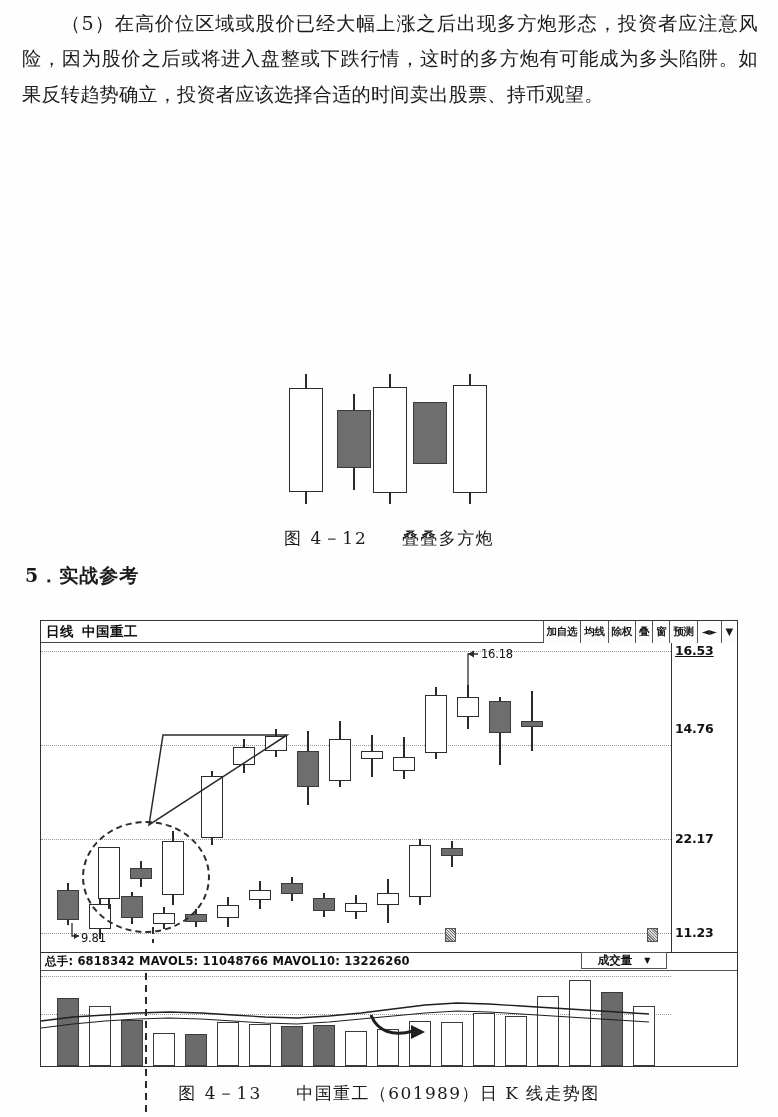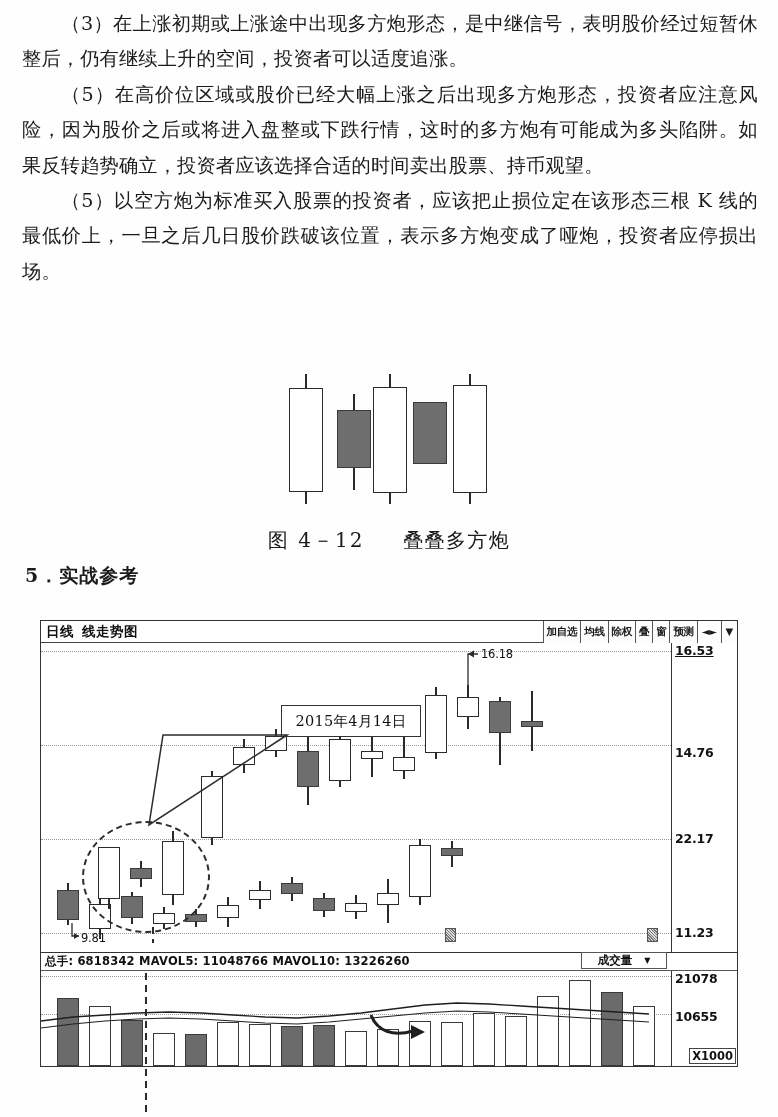--- a/index.html
+++ b/index.html
@@ -24,21 +24,21 @@
 
   
   .fig12{position:absolute;left:263px;top:374px;width:250px;height:130px;}
   .cs{position:absolute;box-sizing:border-box;}
   .cs .wick{position:absolute;left:50%;width:1.6px;margin-left:-0.8px;background:#2a2a2a;}
   .cs .body{position:absolute;left:0;width:100%;box-sizing:border-box;border:1.6px solid #2b2b2b;}
   .cs.up .body{background:#ffffff;}
   .cs.down .body{background:#6e6e6e;border-color:#3a3a3a;}
   .cap{
     position:absolute;width:778px;text-align:center;
-    font-size:20px;letter-spacing:1.4px;
+    font-size:17px;letter-spacing:1.4px;
   }
   .cap .num{letter-spacing:2px;}
 
   
   .term{
     position:absolute;left:40px;top:620px;width:698px;height:447px;
     border:1.4px solid #333;background:#fff;box-sizing:border-box;
     font-family:"DejaVu Sans","Liberation Sans",sans-serif;
   }
   .term-head{
@@ -115,23 +115,21 @@
     background:repeating-linear-gradient(45deg,#777 0 1px,#ddd 1px 2px);
   }
   svg.ov{position:absolute;left:0;top:0;overflow:visible;pointer-events:none;}
 </style>
 </head>
 <body>
 
 <div class="page">
 
   <div class="prose">
-    <p class="para">（3）在上涨初期或上涨途中出现多方炮形态，是中继信号，表明股价经过短暂休整后，仍有继续上升的空间，投资者可以适度追涨。</p>
     <p class="para">（5）在高价位区域或股价已经大幅上涨之后出现多方炮形态，投资者应注意风险，因为股价之后或将进入盘整或下跌行情，这时的多方炮有可能成为多头陷阱。如果反转趋势确立，投资者应该选择合适的时间卖出股票、持币观望。</p>
-    <p class="para">（5）以空方炮为标准买入股票的投资者，应该把止损位定在该形态三根 K 线的最低价上，一旦之后几日股价跌破该位置，表示多方炮变成了哑炮，投资者应停损出场。</p>
   </div>
 
   <div class="fig12">
     <div class="cs up" style="left:26px;top:0;width:34px;height:130px;">
       <div class="wick" style="top:0;height:130px;"></div>
       <div class="body" style="top:14px;height:104px;"></div>
     </div>
     <div class="cs down" style="left:74px;top:20px;width:34px;height:96px;">
       <div class="wick" style="top:0;height:96px;"></div>
       <div class="body" style="top:16px;height:58px;"></div>
@@ -155,21 +153,21 @@
     &nbsp;&nbsp;&nbsp;
     <span>叠叠多方炮</span>
   </div>
 
   <div class="sec-head">5．实战参考</div>
 
   <div class="term">
 
     <div class="term-head">
       <span class="term-title">日线</span>
-      <span class="term-title" style="padding-left:8px;">线走势图</span>
+      <span class="term-title" style="padding-left:8px;">中国重工</span>
       <div class="tb">
         <div class="tb-btn">加自选</div>
         <div class="tb-btn">均线</div>
         <div class="tb-btn">除权</div>
         <div class="tb-btn">叠</div>
         <div class="tb-btn">窗</div>
         <div class="tb-btn">预测</div>
         <div class="tb-btn ico">◄►</div>
         <div class="tb-btn ico">▼</div>
       </div>
@@ -177,21 +175,21 @@
 
     <div class="price-pane">
 
       <div class="gline" style="top:8px;"></div>
       <div class="gline" style="top:102px;"></div>
       <div class="gline" style="top:196px;"></div>
       <div class="gline" style="top:290px;"></div>
 
       <div class="axis-col">
         <div class="axis-lab" style="top:0px;text-decoration:underline;">16.53</div>
-        <div class="axis-lab" style="top:102px;">14.76</div>
+        <div class="axis-lab" style="top:78px;">14.76</div>
         <div class="axis-lab" style="top:188px;">22.17</div>
         <div class="axis-lab" style="top:282px;">11.23</div>
       </div>
 
       <div class="plot">
 
         <div class="cs down" style="left:16px;top:240px;width:22px;height:42px;">
             <div class="wick" style="top:0;height:42px;"></div>
             <div class="body" style="top:7px;height:30px;"></div>
           </div>
@@ -298,21 +296,20 @@
             <div class="wick" style="top:0;height:68px;"></div>
             <div class="body" style="top:4px;height:32px;"></div>
           </div>
         <div class="cs down" style="left:480px;top:48px;width:22px;height:60px;">
             <div class="wick" style="top:0;height:60px;"></div>
             <div class="body" style="top:30px;height:6px;"></div>
           </div>
 
         <div class="circle-hl" style="left:41px;top:178px;width:124px;height:108px;"></div>
 
-        <div class="anno-box" style="left:240px;top:62px;width:138px;height:30px;">2015年4月14日</div>
         <svg class="ov" width="632" height="300">
           <path d="M246,92 L108,182 L122,92 Z" fill="none" stroke="#2b2b2b" stroke-width="1.5"></path>
           <path d="M112,284 L112,300" stroke="#2b2b2b" stroke-width="2" stroke-dasharray="7,5" fill="none"></path>
         </svg>
 
         <div class="lbl-sm" style="left:440px;top:4px;">16.18</div>
         <svg class="ov" width="632" height="300">
           <path d="M437,11 L427,11 L427,54" stroke="#2b2b2b" stroke-width="1.3" fill="none"></path>
           <path d="M427,11 l6,-3.4 l0,6.8 z" fill="#2b2b2b"></path>
         </svg>
@@ -330,25 +327,20 @@
 
     <div class="vol-pane">
       <div class="vol-head">
         <div class="vol-head-txt">总手: 6818342  MAVOL5: 11048766  MAVOL10: 13226260</div>
         <div class="vsel">
           <span>成交量</span>
           <span class="car">▼</span>
         </div>
       </div>
 
-      <div class="axis-col" style="top:18px;">
-        <div class="axis-lab" style="top:0px;">21078</div>
-        <div class="axis-lab" style="top:38px;">10655</div>
-        <div class="xk">X1000</div>
-      </div>
 
       <div class="plot" style="top:18px;">
         <div class="gline" style="top:5px;right:0;"></div>
         <div class="gline" style="top:43px;right:0;"></div>
 
         <div class="vbar down" style="left:16px;width:22px;height:68px;"></div>
         <div class="vbar up" style="left:48px;width:22px;height:60px;"></div>
         <div class="vbar down" style="left:80px;width:22px;height:46px;"></div>
         <div class="vbar up" style="left:112px;width:22px;height:33px;"></div>
         <div class="vbar down" style="left:144px;width:22px;height:32px;"></div>
@@ -371,14 +363,19 @@
           <polyline points="0,50 32,46 64,44 96,42 128,41 160,42 192,44 224,46 256,47 288,45 320,42 352,38 384,34 416,32 448,33 480,35 512,37 544,39 576,41 608,43" fill="none" stroke="#1f1f1f" stroke-width="1.3"></polyline>
           <polyline points="0,57 32,53 64,50 96,48 128,47 160,48 192,50 224,52 256,53 288,51 320,48 352,45 384,42 416,40 448,41 480,43 512,45 544,47 576,49 608,51" fill="none" stroke="#1f1f1f" stroke-width="1.1"></polyline>
           <path d="M330,44 C336,60 352,66 372,60" stroke="#1f1f1f" stroke-width="3" fill="none"></path>
           <path d="M370,54 l14,7 l-14,7 z" fill="#1f1f1f"></path>
           <path d="M105,285 L105,0" stroke="#2b2b2b" stroke-width="2" stroke-dasharray="7,5" fill="none"></path>
         </svg>
       </div>
     </div>
   </div>
 
+  <div class="cap" style="top:1082px;">
+    <span class="num">图 4－13</span>
+    &nbsp;&nbsp;&nbsp;
+    <span>中国重工（601989）日 K 线走势图</span>
+  </div>
 
 </div>
 
 </body></html>

